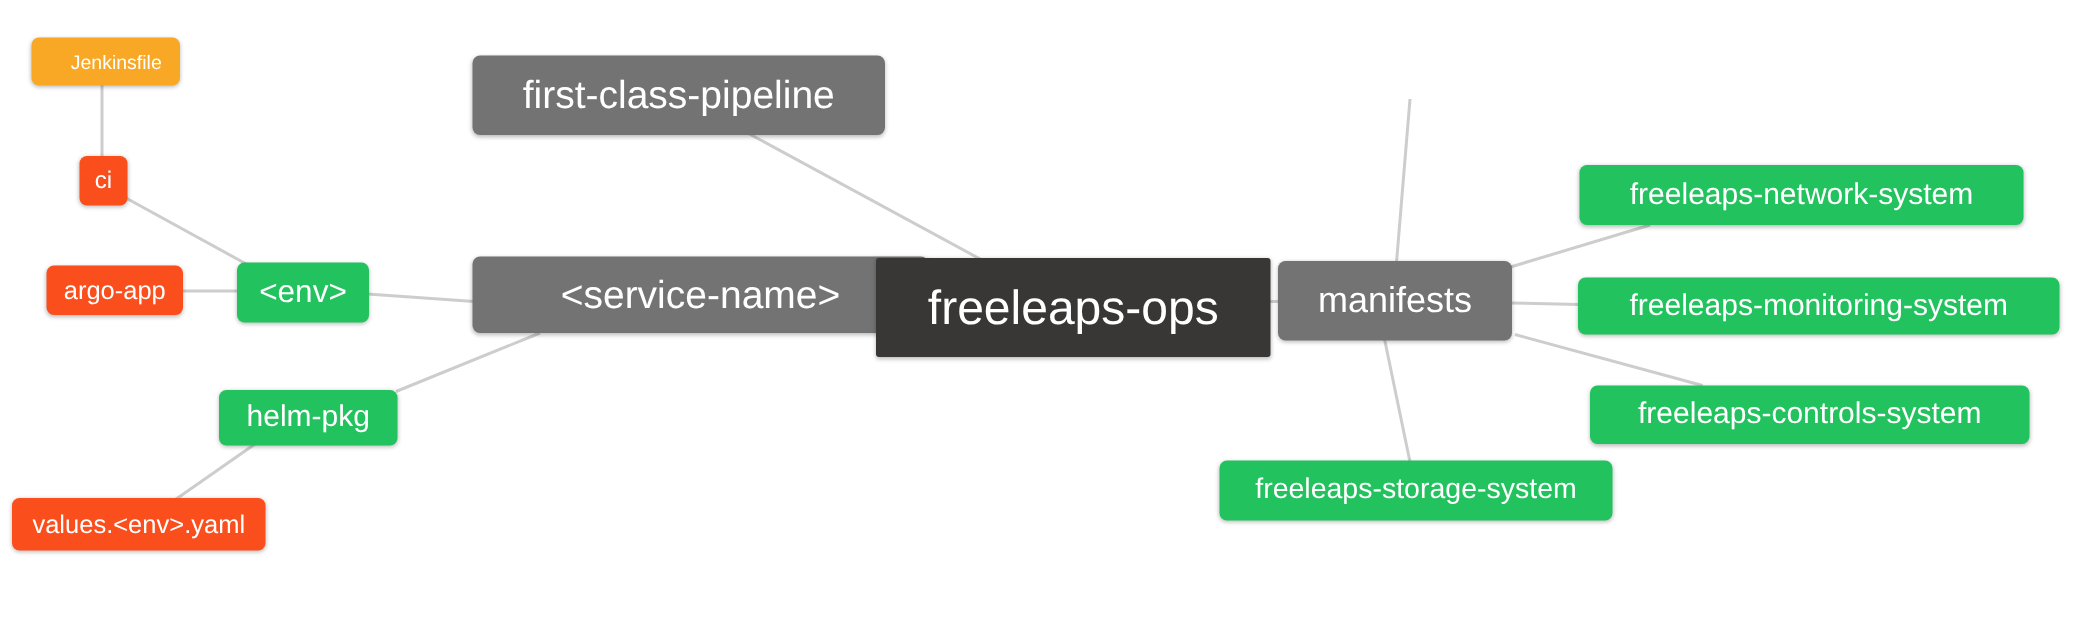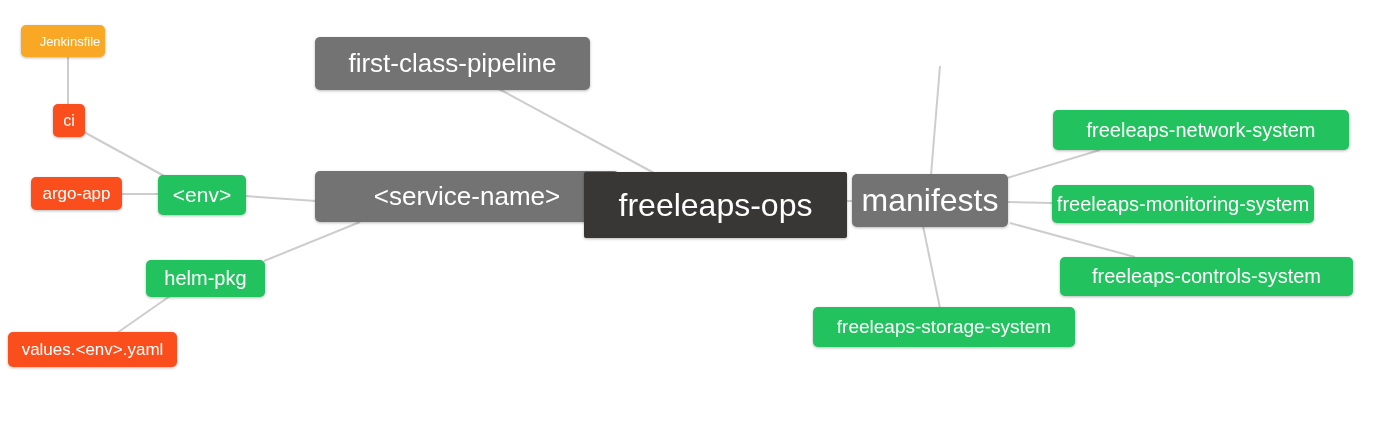--- a/index.html
+++ b/index.html
@@ -35,33 +35,33 @@
     cursor: default;
     box-sizing: border-box;
   }
   .c-root   { background: #393736; border-radius: 2px; }
   .c-blue   { background: #737373; }
   .c-green  { background: #22c35e; }
   .c-red    { background: #fb4e1d; }
   .c-orange { background: #f9a825; }
 
   
-  #n-jenkinsfile { left: 21px;   top: 25px;  width: 84px;  height: 32px; font-size: 13px; padding-left: 14px; }
+  #n-jenkinsfile { left: 21px;   top: 25px;  width: 99px;  height: 32px; font-size: 13px; padding-left: 14px; }
   #n-ci          { left: 53px;   top: 104px; width: 32px;  height: 33px; font-size: 16px; }
   #n-argo-app    { left: 31px;   top: 177px; width: 91px;  height: 33px; font-size: 17px; }
   #n-env         { left: 158px;  top: 175px; width: 88px;  height: 40px; font-size: 21px; }
   #n-helm-pkg    { left: 146px;  top: 260px; width: 119px; height: 37px; font-size: 20px; }
   #n-values      { left: 8px;    top: 332px; width: 169px; height: 35px; font-size: 17px; }
   #n-pipeline    { left: 315px;  top: 37px;  width: 275px; height: 53px; font-size: 26px; }
   #n-service     { left: 315px;  top: 171px; width: 304px; height: 51px; font-size: 26px; }
   #n-ops         { left: 584px;  top: 172px; width: 263px; height: 66px; font-size: 32px; }
-  #n-manifests   { left: 852px;  top: 174px; width: 156px; height: 53px; font-size: 32px; }
+  #n-manifests   { left: 852px;  top: 174px; width: 156px; height: 53px; font-size: 24px; }
   #n-devops      { left: 795px;  top: 27px;  width: 290px; height: 40px; font-size: 20px; }
   #n-network     { left: 1053px; top: 110px; width: 296px; height: 40px; font-size: 20px; }
-  #n-monitoring  { left: 1052px; top: 185px; width: 262px; height: 38px; font-size: 20px; }
+  #n-monitoring  { left: 1052px; top: 185px; width: 321px; height: 38px; font-size: 20px; }
   #n-controls    { left: 1060px; top: 257px; width: 293px; height: 39px; font-size: 20px; }
   #n-storage     { left: 813px;  top: 307px; width: 262px; height: 40px; font-size: 19px; }
 </style>
 </head>
 <body>
 
 <div class="canvas">
 
   <svg class="edges" viewBox="0 0 1390 421">
     <line x1="68" y1="56" x2="68" y2="105"></line>

